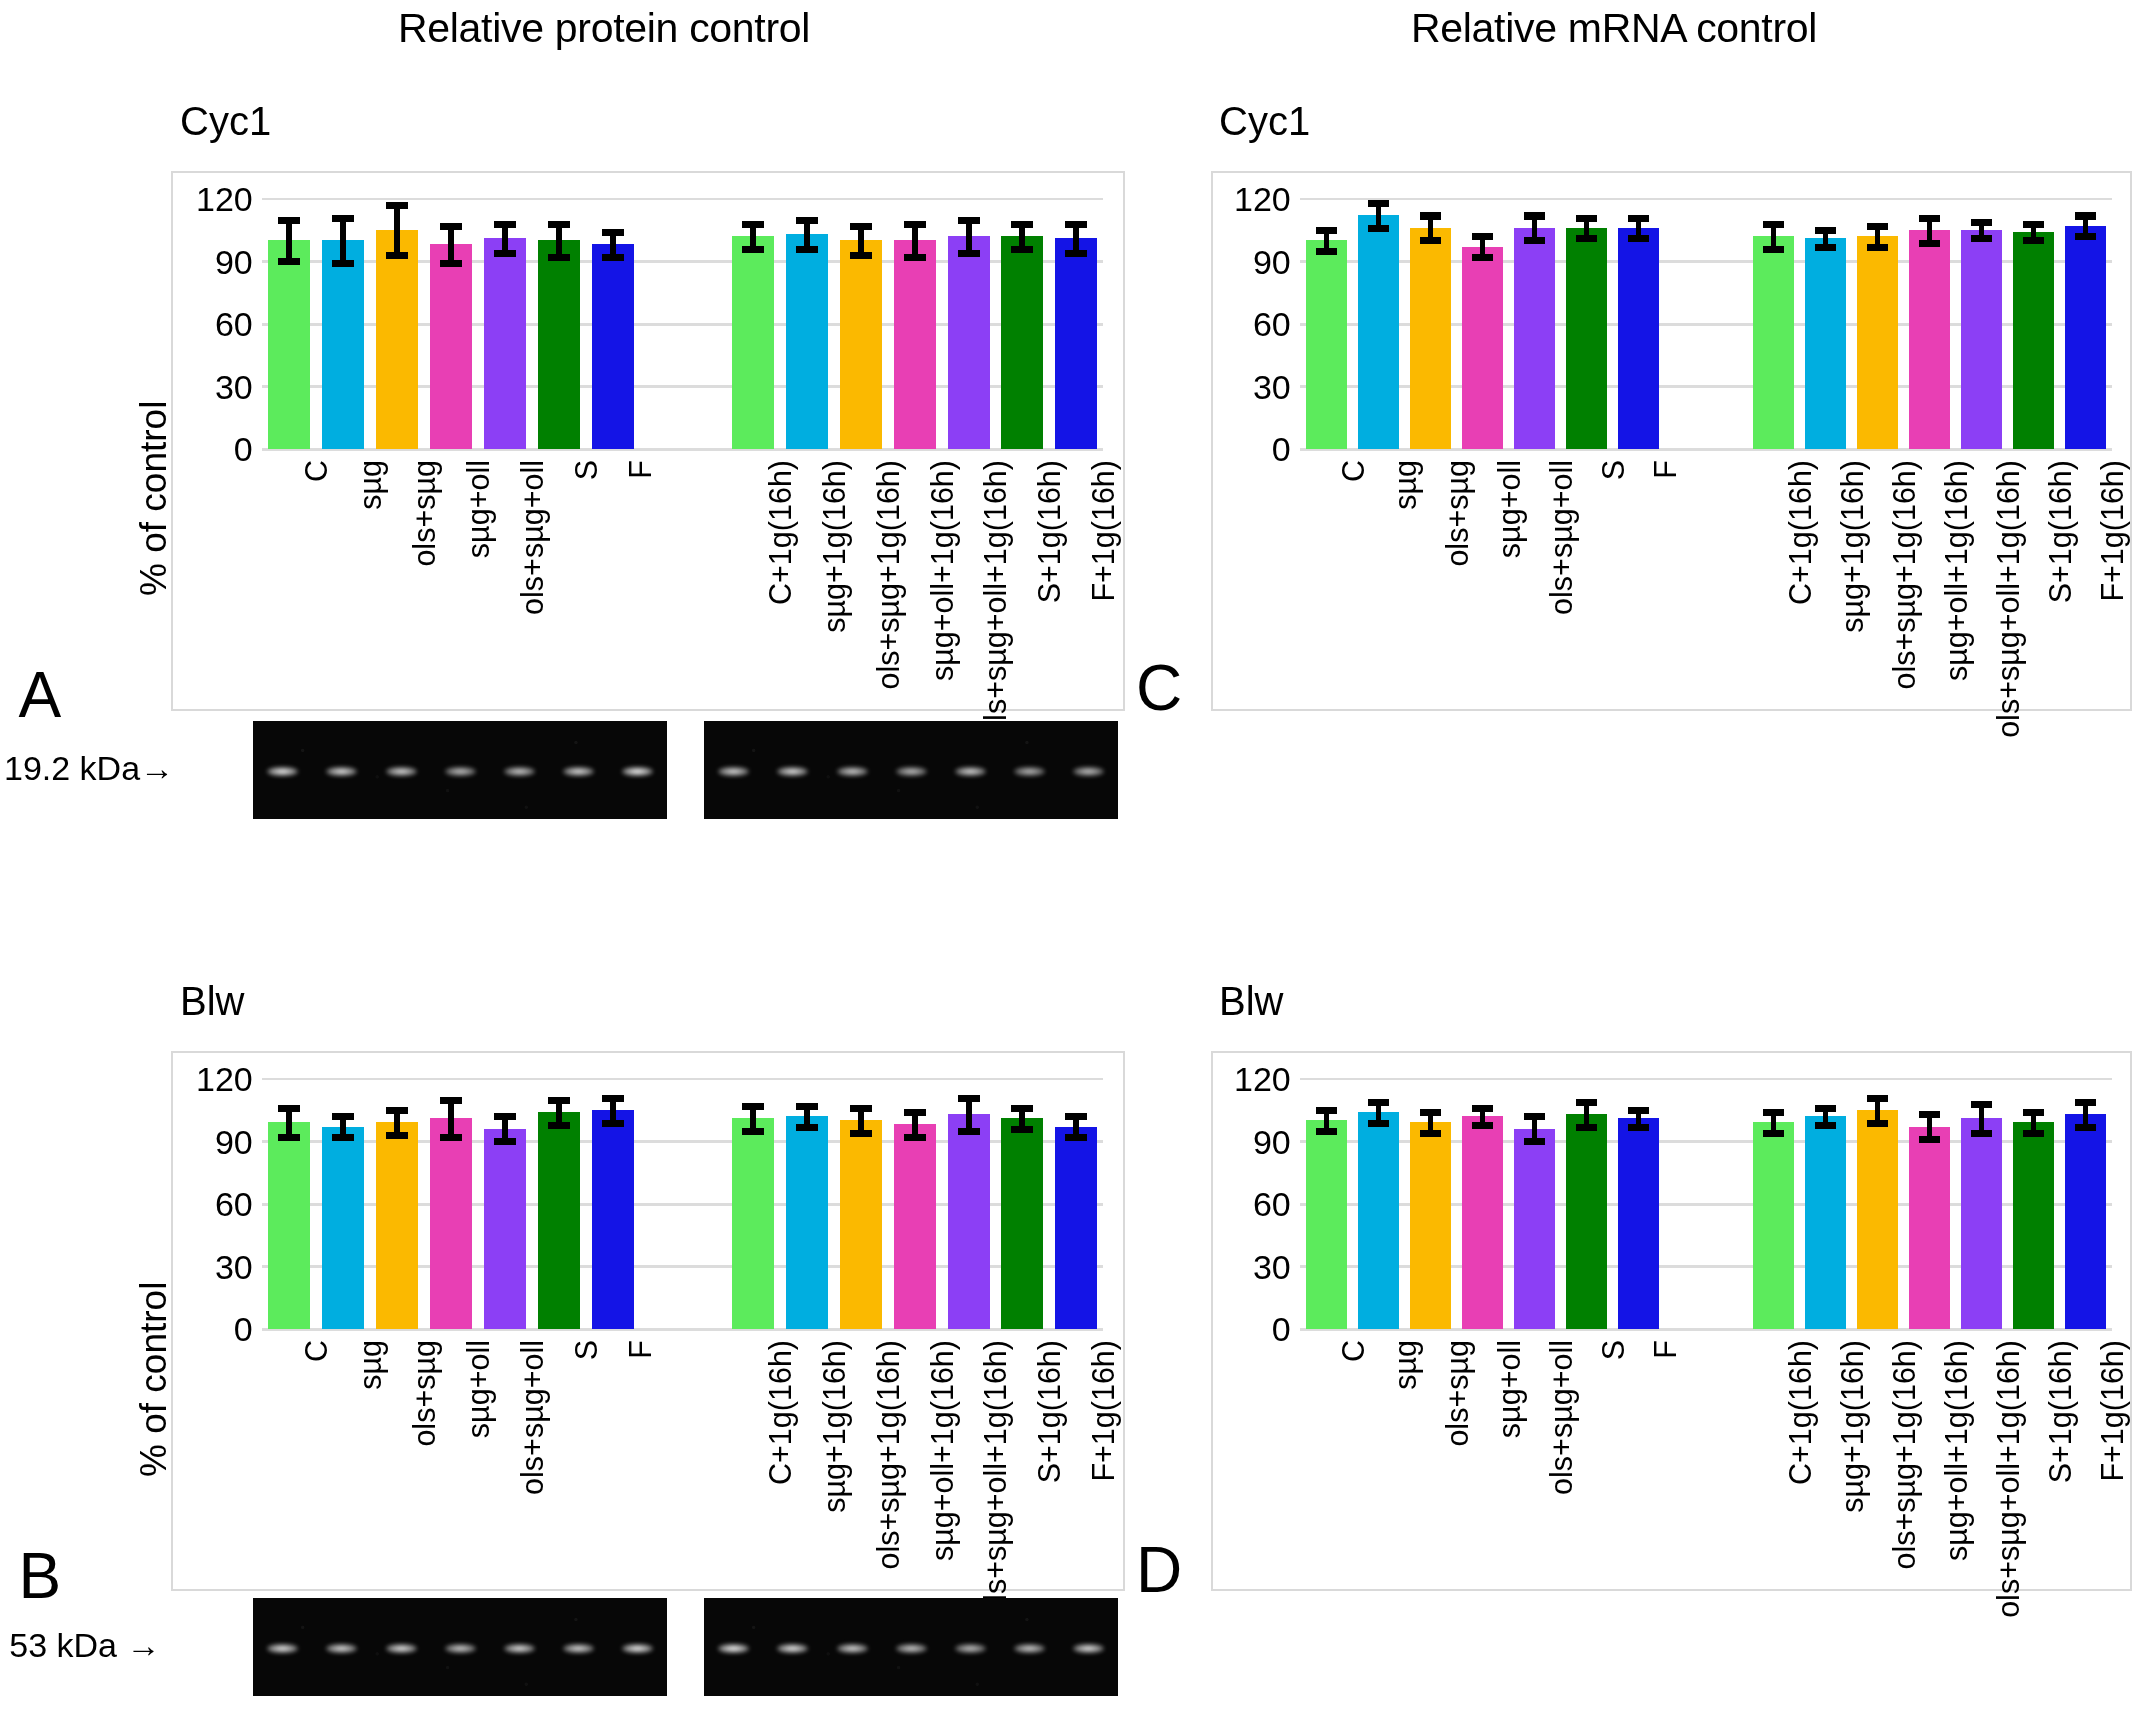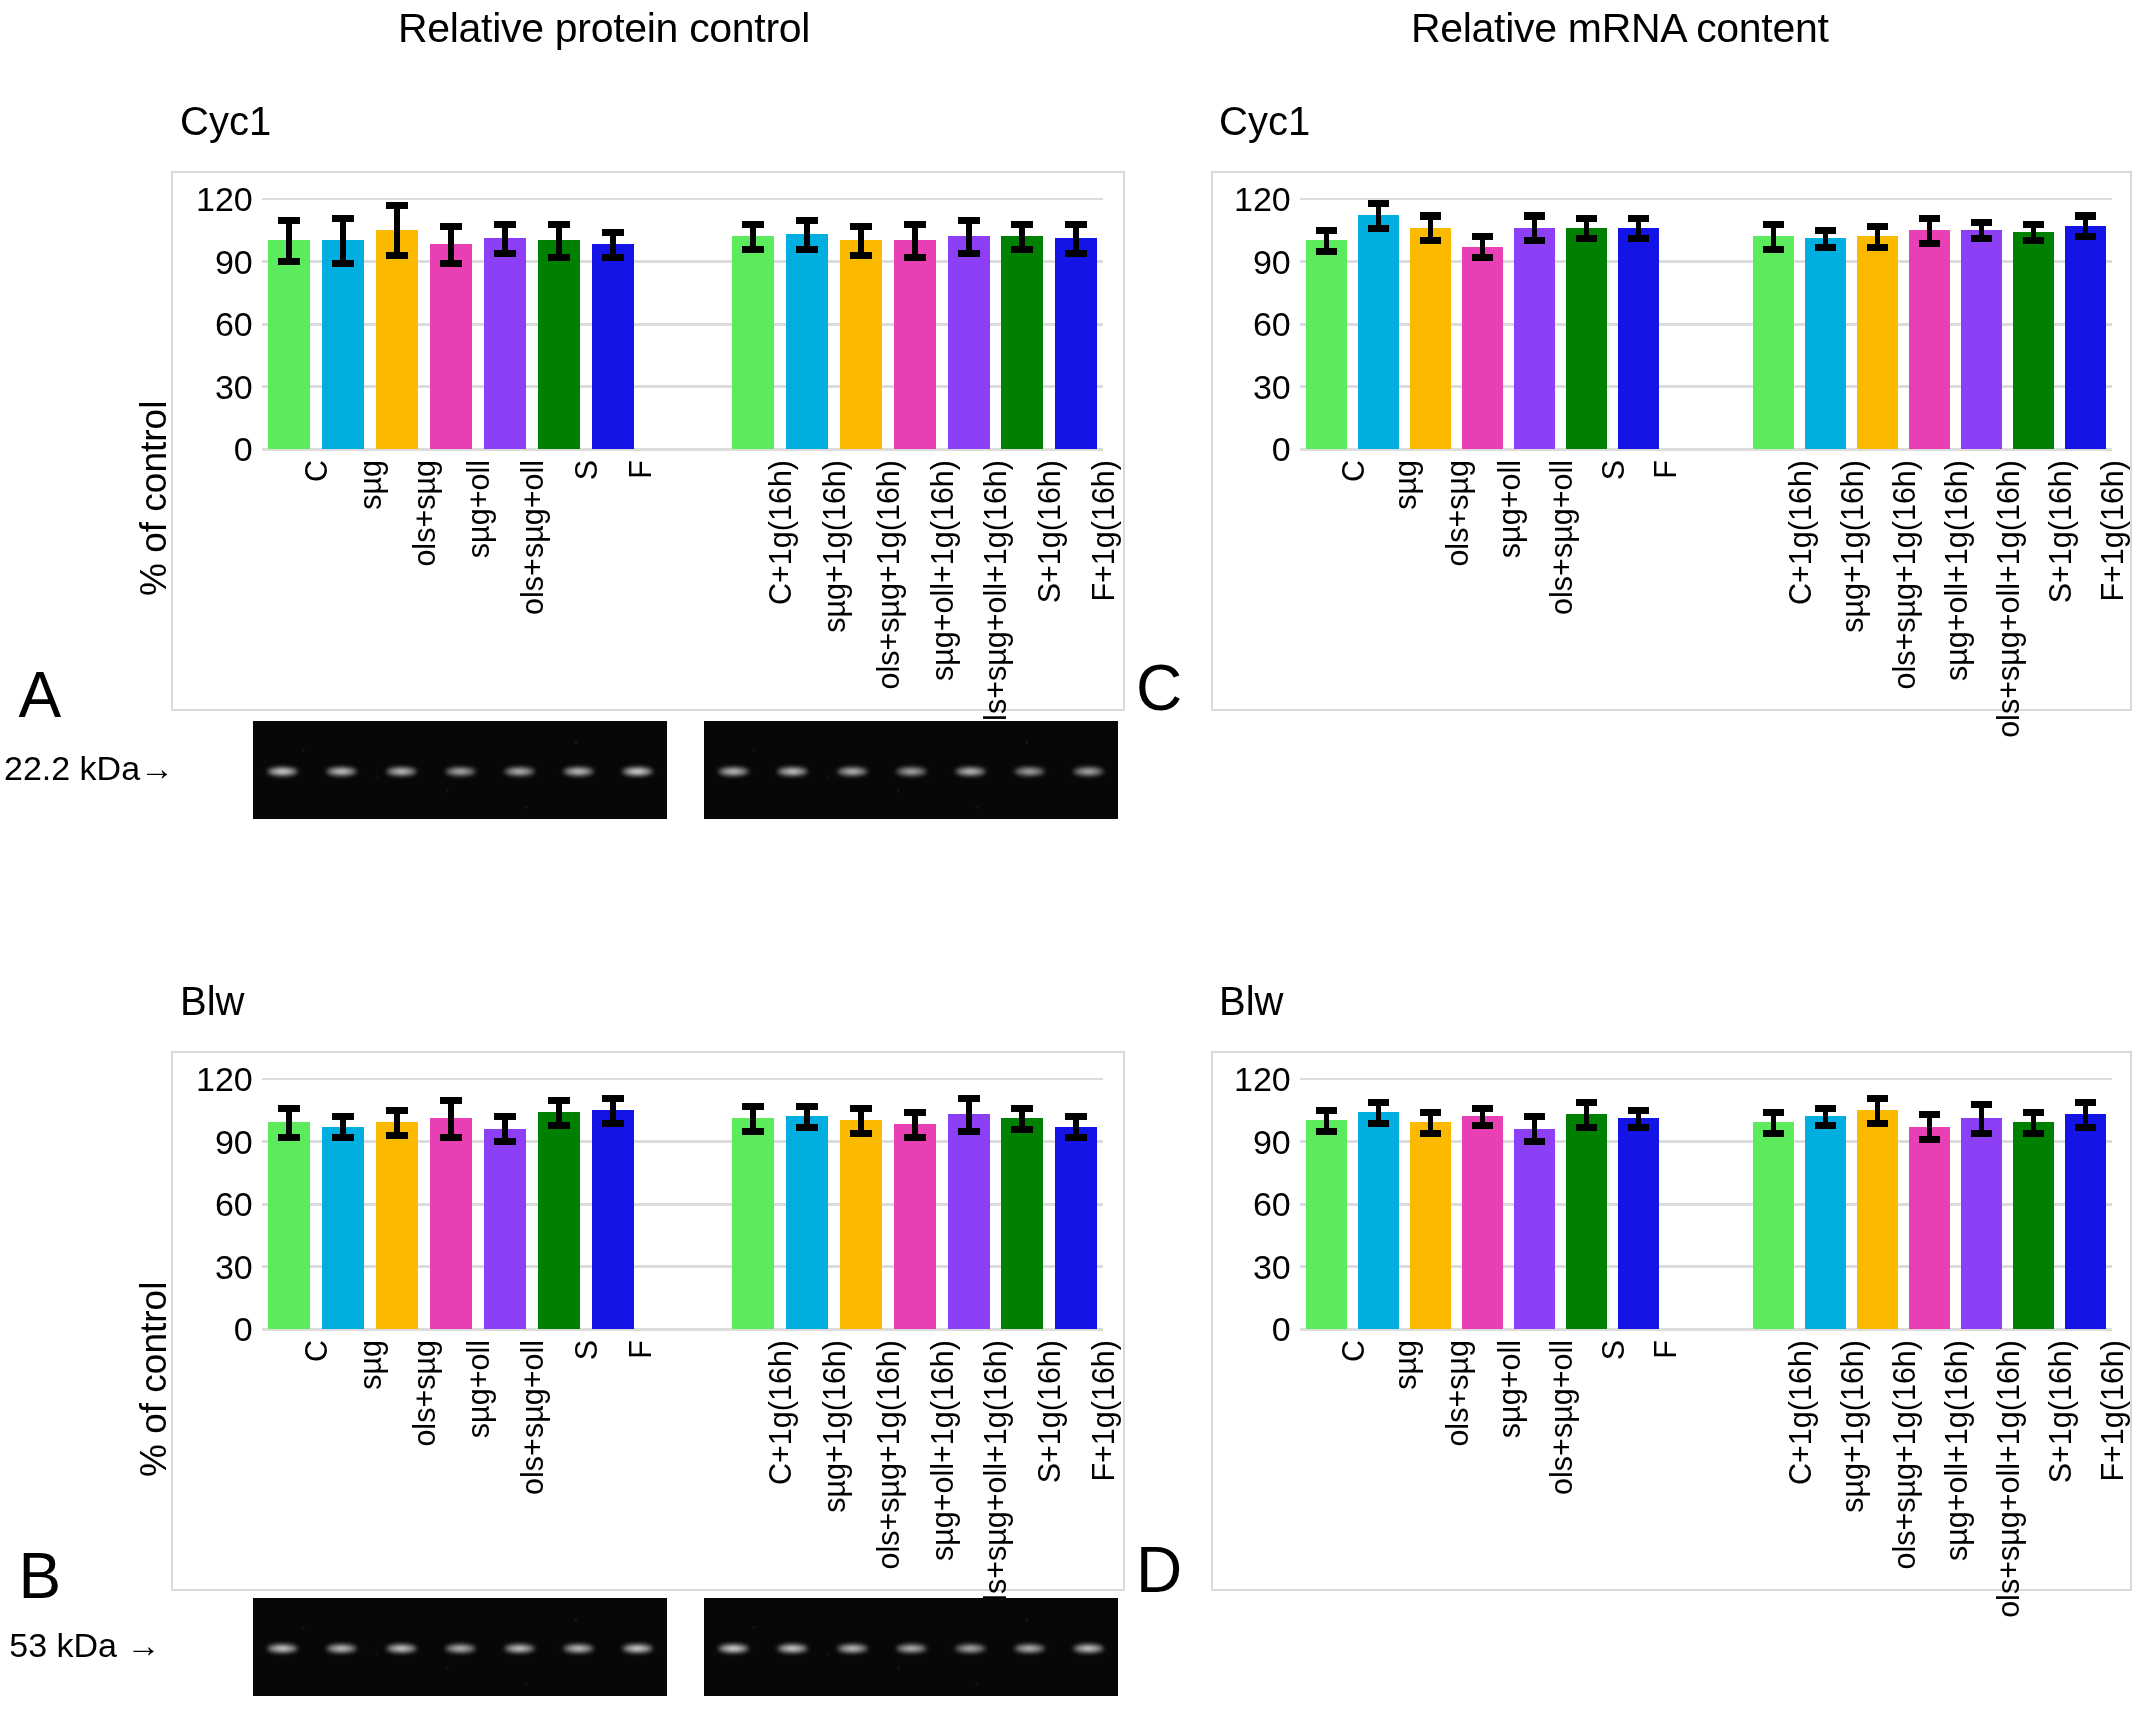--- a/index.html
+++ b/index.html
@@ -124,33 +124,33 @@
   .band{
     position:absolute;
     border-radius:50%/60%;
     filter:blur(2px);
   }
 </style>
 </head>
 <body>
 
 <div class="col-title" id="title-protein">Relative protein control</div>
-<div class="col-title" id="title-mrna">Relative mRNA content</div>
+<div class="col-title" id="title-mrna">Relative mRNA control</div>
 
 <div class="gene-title" style="left:180px; top:99px;">Cyc1</div>
 <div class="gene-title" style="left:1219px; top:99px;">Cyc1</div>
 <div class="gene-title" style="left:180px; top:979px;">Blw</div>
 <div class="gene-title" style="left:1219px; top:979px;">Blw</div>
 
 <div class="panel-letter" style="left:18.6px; top:663px;">A</div>
 <div class="panel-letter" style="left:18.6px; top:1544px;">B</div>
 <div class="panel-letter" style="left:1136px; top:656px;">C</div>
 <div class="panel-letter" style="left:1136px; top:1538px;">D</div>
 
-<div class="kda-label" style="left:4px; top:749px;">22.2 kDa→</div>
+<div class="kda-label" style="left:4px; top:749px;">19.2 kDa→</div>
 <div class="kda-label" style="left:9.3px; top:1626px;">53 kDa →</div>
 
 <div class="ylabel" style="left:133px; top:596px;">% of control</div>
 <div class="ylabel" style="left:1252px; top:596px;">% of control</div>
 <div class="ylabel" style="left:133px; top:1477px;">% of control</div>
 <div class="ylabel" style="left:1252px; top:1477px;">% of control</div>
 
 <div class="chart-box" id="box-a" style="left:171px; top:171px; width:954px; height:540px;"></div>
 <div class="chart-box" id="box-c" style="left:1211px; top:171px; width:921px; height:540px;"></div>
 <div class="chart-box" id="box-b" style="left:171px; top:1051px; width:954px; height:540px;"></div>

